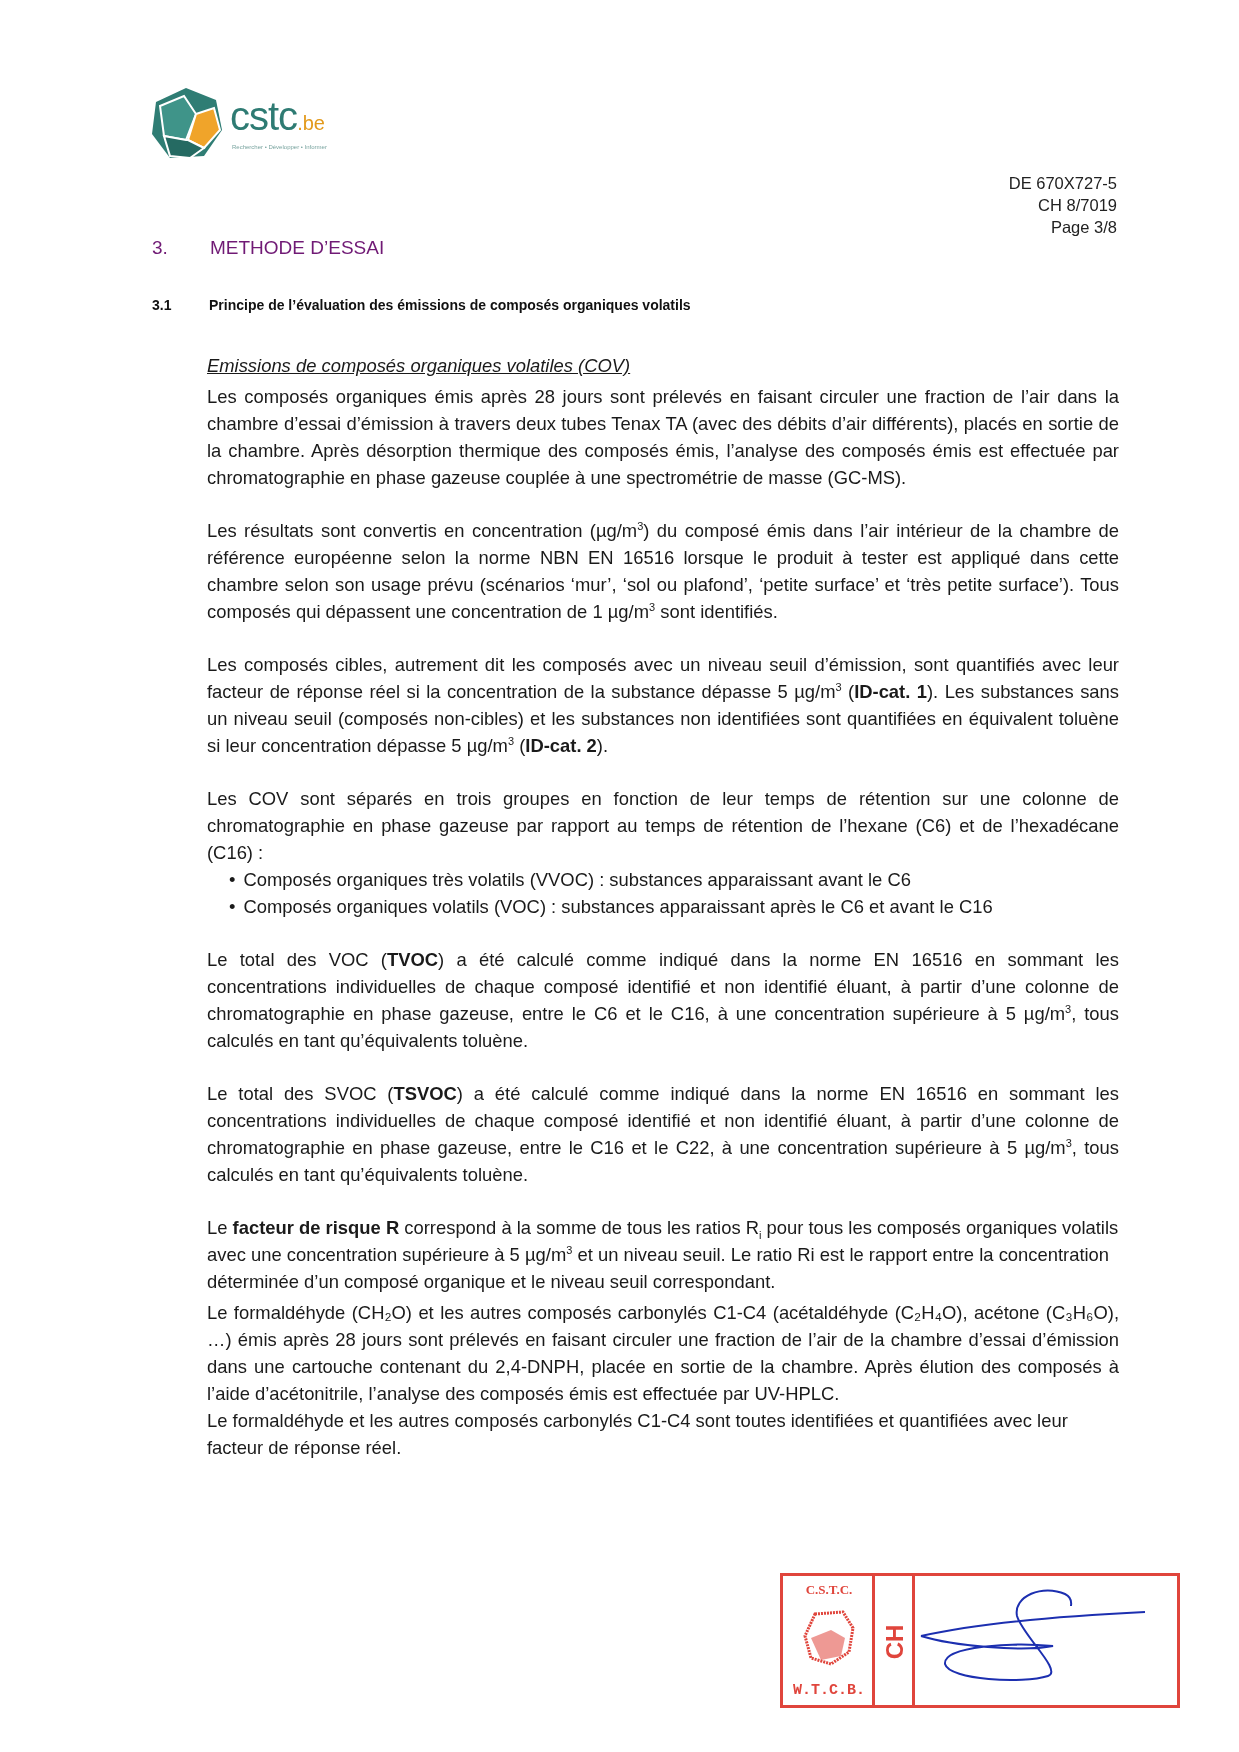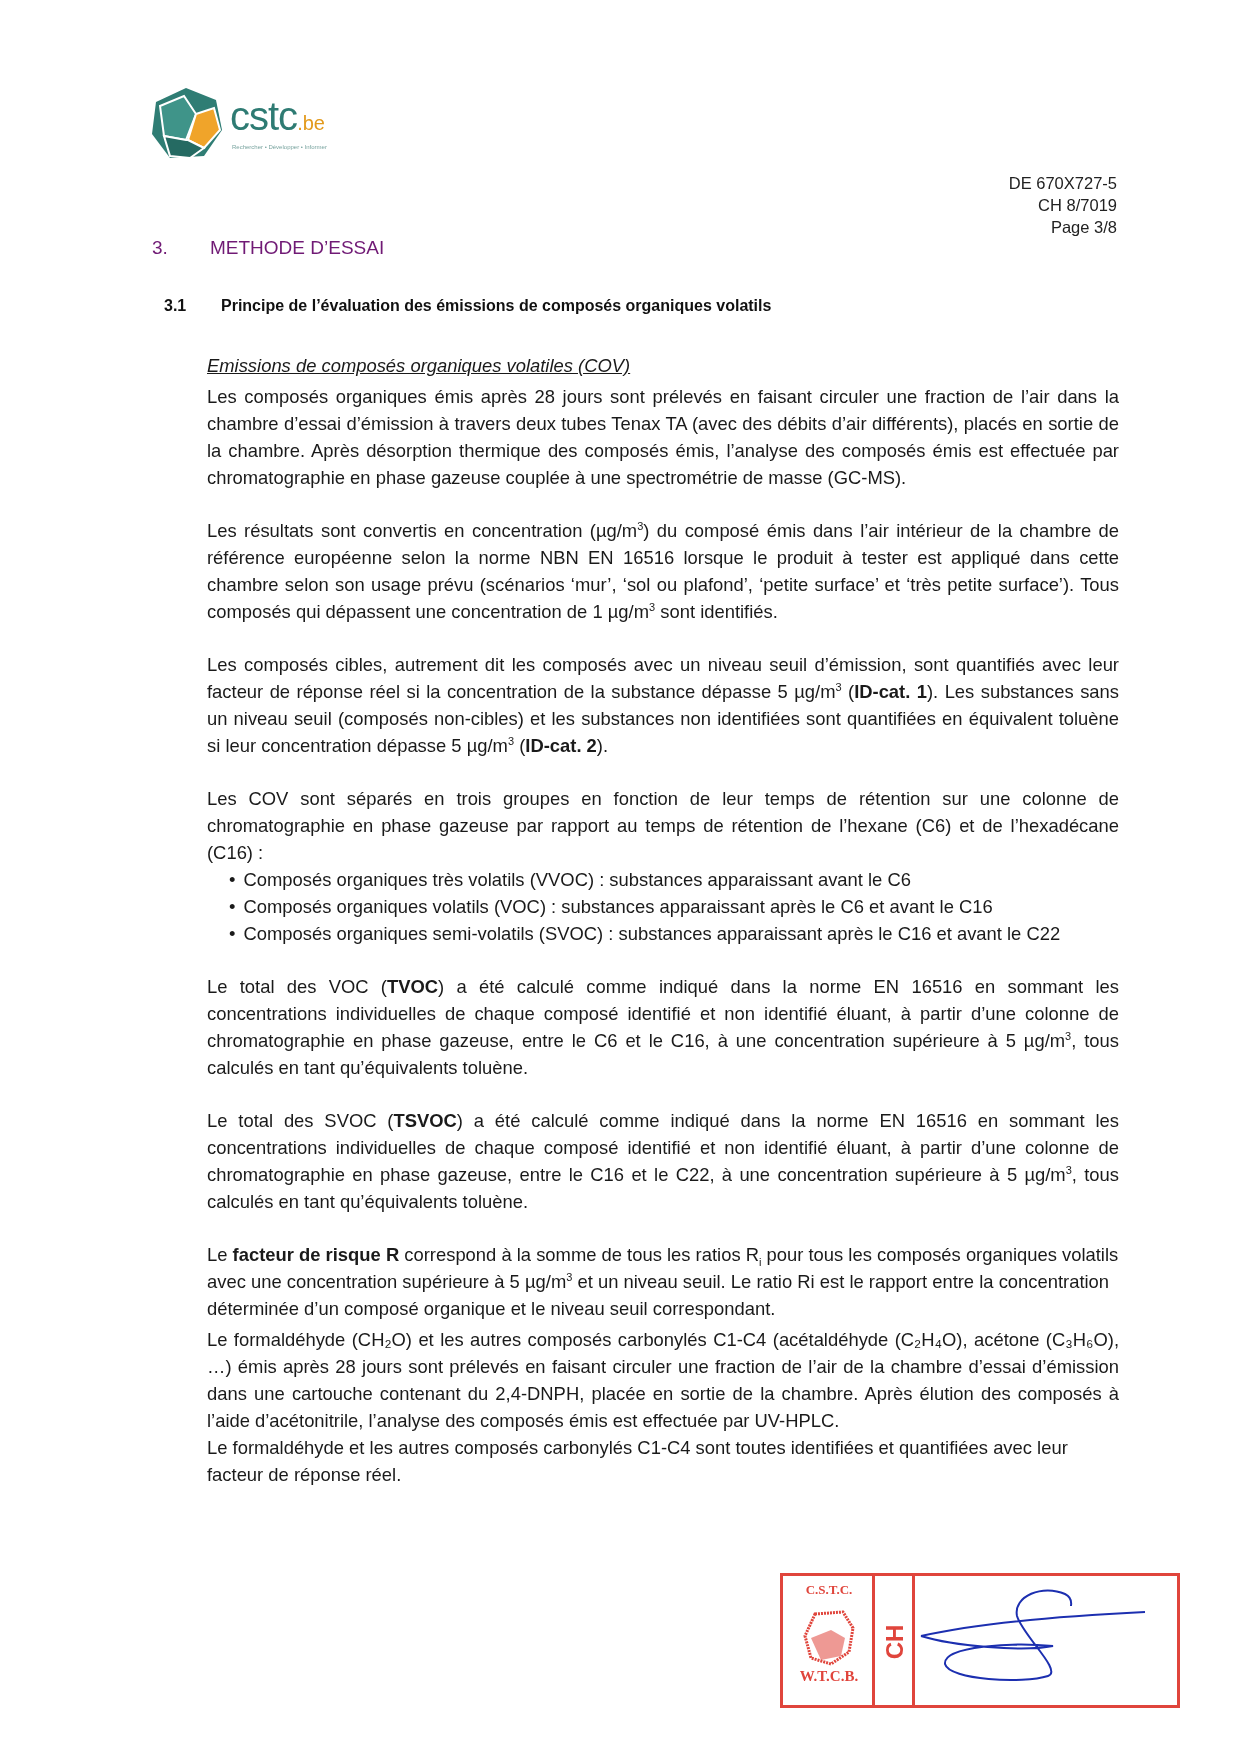--- a/index.html
+++ b/index.html
@@ -10,37 +10,37 @@
   .logo { position: absolute; left: 146px; top: 84px; width: 210px; height: 80px; }
   .logo svg { position: absolute; left: 0; top: 0; }
   .logo-word { position: absolute; left: 84px; top: 10px; font-size: 40px; color: #2e7b73; letter-spacing: -1px; font-family: "Liberation Sans", sans-serif; }
   .logo-tld { font-size: 20px; color: #e39a1c; letter-spacing: 0; }
   .logo-tag { position: absolute; left: 86px; top: 60px; font-size: 6px; color: #7aa5a0; white-space: nowrap; }
 
   .ref { position: absolute; right: 122px; top: 172px; text-align: right; font-size: 16.5px; line-height: 22px; color: #222; }
 
   .h1 { position: absolute; left: 152px; top: 237px; font-size: 19px; font-weight: normal; color: #701a75; }
   .h1 .num { display: inline-block; width: 58px; }
-  .h2 { position: absolute; left: 164px; top: 297px; font-size: 16px; font-weight: bold; color: #111; }
+  .h2 { position: absolute; left: 152px; top: 297px; font-size: 14px; font-weight: bold; color: #111; }
   .h2 .num { display: inline-block; width: 57px; }
 
   .content { position: absolute; left: 207px; width: 912px; font-size: 18.4px; line-height: 27px; color: #1a1a1a; }
   .sub { font-style: italic; text-decoration: underline; }
   p { margin: 0; }
   .j { text-align: justify; }
   .sup { font-size: 11px; vertical-align: super; line-height: 0; }
   .sub-n { font-size: 11px; vertical-align: sub; line-height: 0; }
   ul.bullets { list-style: none; margin: 0; padding: 0 0 0 36px; }
   ul.bullets li::before { content: "\2022"; margin-right: 8px; margin-left: -14px; }
 
   .stamp { position: absolute; left: 780px; top: 1573px; width: 400px; height: 135px; border: 3px solid #e0453c; box-sizing: border-box; }
   .stamp .cell1 { position: absolute; left: 0; top: 0; width: 92px; height: 100%; border-right: 3px solid #e0453c; box-sizing: border-box; }
   .stamp .cell2 { position: absolute; left: 92px; top: 0; width: 40px; height: 100%; border-right: 3px solid #e0453c; box-sizing: border-box; }
   .stamp .top-txt { position: absolute; left: 0; top: 6px; width: 92px; text-align: center; color: #e0453c; font-weight: bold; font-size: 13px; font-family: Liberation Serif, serif; }
-  .stamp .bot-txt { position: absolute; left: 0; bottom: 20px; width: 92px; text-align: center; color: #e0453c; font-weight: bold; font-size: 15px; font-family: Liberation Serif, serif; }
+  .stamp .bot-txt { position: absolute; left: 0; bottom: 6px; width: 92px; text-align: center; color: #e0453c; font-weight: bold; font-size: 15px; font-family: Liberation Mono, monospace; }
   .stamp .initials { position: absolute; left: 2px; top: 52px; width: 36px; color: #e0453c; font-weight: bold; font-size: 24px; transform: rotate(-90deg); text-align: center; }
   .stamp svg.emblem { position: absolute; left: 18px; top: 32px; }
   .stamp svg.sig { position: absolute; left: 130px; top: 0; }
 </style>
 </head>
 <body>
 
 <div class="logo">
   <svg width="80" height="80" viewBox="0 0 80 80">
     <polygon points="40,4 70,16 76,46 58,72 24,74 6,50 10,18" fill="#2f7d74"></polygon>
@@ -71,21 +71,20 @@
   <p class="j">Les composés organiques émis après 28 jours sont prélevés en faisant circuler une fraction de l’air dans la chambre d’essai d’émission à travers deux tubes Tenax TA (avec des débits d’air différents), placés en sortie de la chambre. Après désorption thermique des composés émis, l’analyse des composés émis est effectuée par chromatographie en phase gazeuse couplée à une spectrométrie de masse (GC-MS).</p>
 
   <p class="j" style="margin-top:26px;"><span>Les résultats sont convertis en concentration (µg/m</span><span class="sup">3</span><span>) du composé émis dans l’air intérieur de la chambre de référence européenne selon la norme NBN EN 16516 lorsque le produit à tester est appliqué dans cette chambre selon son usage prévu (scénarios ‘mur’, ‘sol ou plafond’, ‘petite surface’ et ‘très petite surface’). Tous composés qui dépassent une concentration de 1 µg/m</span><span class="sup">3</span><span> sont identifiés.</span></p>
 
   <p class="j" style="margin-top:26px;"><span>Les composés cibles, autrement dit les composés avec un niveau seuil d’émission, sont quantifiés avec leur facteur de réponse réel si la concentration de la substance dépasse 5 µg/m</span><span class="sup">3</span> (<b>ID-cat. 1</b><span>). Les substances sans un niveau seuil (composés non-cibles) et les substances non identifiées sont quantifiées en équivalent toluène si leur concentration dépasse 5 µg/m</span><span class="sup">3</span> (<b>ID-cat. 2</b>).</p>
 
   <p class="j" style="margin-top:26px;">Les COV sont séparés en trois groupes en fonction de leur temps de rétention sur une colonne de chromatographie en phase gazeuse par rapport au temps de rétention de l’hexane (C6) et de l’hexadécane (C16) :</p>
   <ul class="bullets">
     <li>Composés organiques très volatils (VVOC) : substances apparaissant avant le C6</li>
     <li>Composés organiques volatils (VOC) : substances apparaissant après le C6 et avant le C16</li>
-    <li>Composés organiques semi-volatils (SVOC) : substances apparaissant après le C16 et avant le C22</li>
   </ul>
 
   <p class="j" style="margin-top:26px;"><span>Le total des VOC (</span><b>TVOC</b><span>) a été calculé comme indiqué dans la norme EN 16516 en sommant les concentrations individuelles de chaque composé identifié et non identifié éluant, à partir d’une colonne de chromatographie en phase gazeuse, entre le C6 et le C16, à une concentration supérieure à 5 µg/m</span><span class="sup">3</span><span>, tous calculés en tant qu’équivalents toluène.</span></p>
 
   <p class="j" style="margin-top:26px;"><span>Le total des SVOC (</span><b>TSVOC</b><span>) a été calculé comme indiqué dans la norme EN 16516 en sommant les concentrations individuelles de chaque composé identifié et non identifié éluant, à partir d’une colonne de chromatographie en phase gazeuse, entre le C16 et le C22, à une concentration supérieure à 5 µg/m</span><span class="sup">3</span><span>, tous calculés en tant qu’équivalents toluène.</span></p>
 
   <p style="margin-top:26px;"><span>Le </span><b>facteur de risque R</b><span> correspond à la somme de tous les ratios R</span><span class="sub-n">i</span><span> pour tous les composés organiques volatils avec une concentration supérieure à 5 µg/m</span><span class="sup">3</span><span> et un niveau seuil. Le ratio Ri est le rapport entre la concentration déterminée d’un composé organique et le niveau seuil correspondant.</span></p>
 
   <p class="j" style="margin-top:4px;">Le formaldéhyde (CH₂O) et les autres composés carbonylés C1-C4 (acétaldéhyde (C₂H₄O), acétone (C₃H₆O), …) émis après 28 jours sont prélevés en faisant circuler une fraction de l’air de la chambre d’essai d’émission dans une cartouche contenant du 2,4-DNPH, placée en sortie de la chambre. Après élution des composés à l’aide d’acétonitrile, l’analyse des composés émis est effectuée par UV-HPLC.</p>
   <p style="">Le formaldéhyde et les autres composés carbonylés C1-C4 sont toutes identifiées et quantifiées avec leur facteur de réponse réel.</p>

